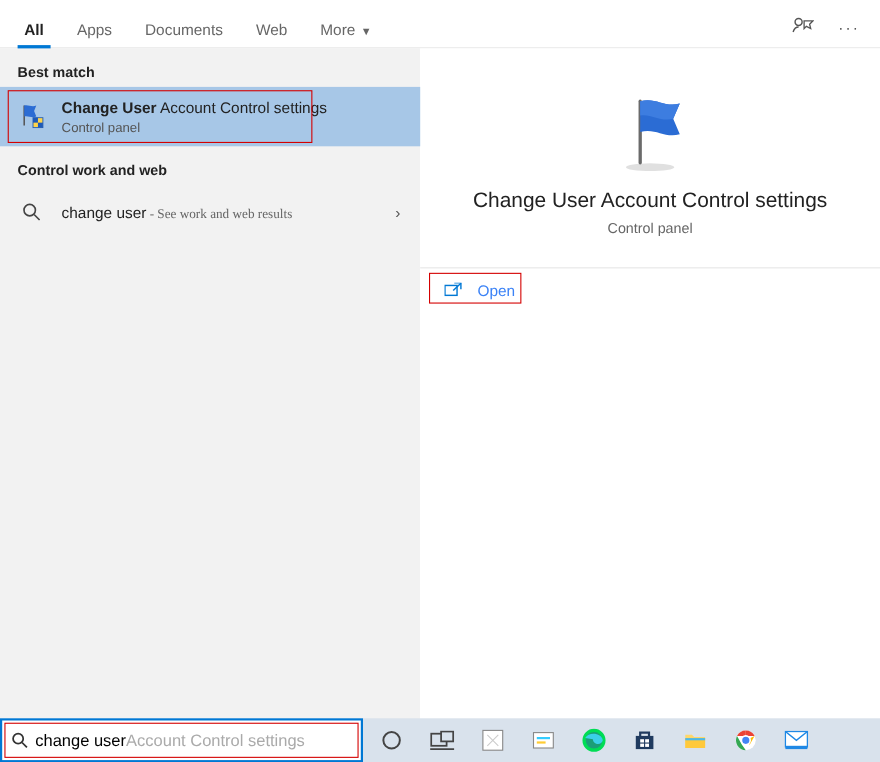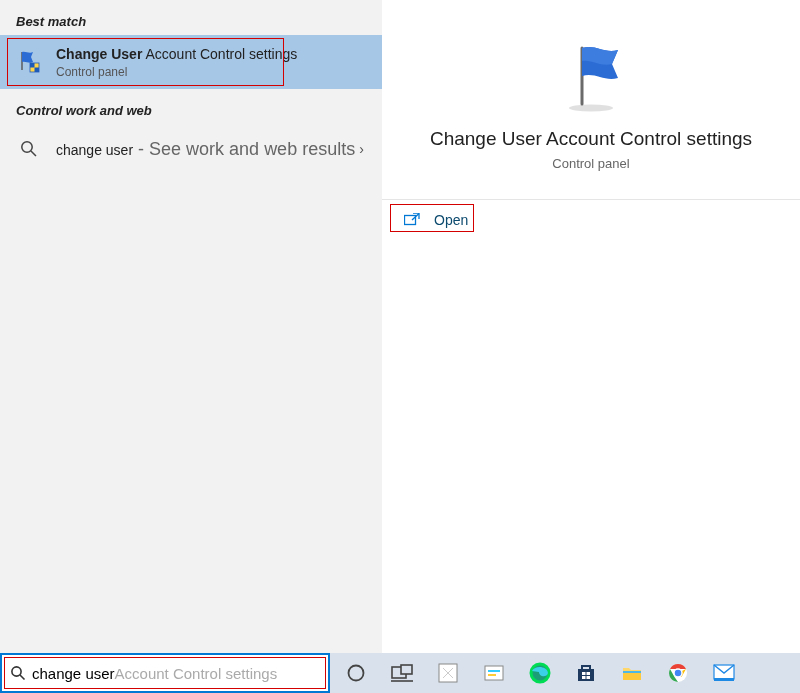--- a/index.html
+++ b/index.html
@@ -13,60 +13,78 @@
   .tab.active::after { content: ""; position: absolute; left: -2px; right: -2px; bottom: -1px; height: 3px; background: #0078d4; }
   .tab .chev { font-size: 10px; margin-left: 2px; }
   .spacer { flex: 1; }
   .hdr-icon { padding-bottom: 10px; color: #555; font-size: 16px; cursor: pointer; }
   
   
   .body { flex: 1; display: flex; min-height: 0; }
   .left { width: 382px; background: #f2f2f2; display: flex; flex-direction: column; }
   .right { flex: 1; background: #fff; display: flex; flex-direction: column; align-items: center; }
   
-  .section-title { font-size: 13px; font-weight: 600; padding: 14px 16px 6px 16px; color: #222; font-style: italic; }
+  .section-title { font-size: 13px; font-weight: 600; padding: 14px 16px 6px 16px; color: #222; }
   
   .result { display: flex; align-items: center; padding: 10px 14px; cursor: pointer; position: relative; }
   .result.selected { background: #a7c7e7; }
   .result .icon { width: 30px; height: 30px; display: flex; align-items: center; justify-content: center; margin-right: 12px; flex-shrink: 0; }
   .result .txt { flex: 1; }
   .result .txt .title { font-size: 14px; line-height: 18px; color: #222; }
   .result .txt .title .bold { font-weight: 700; }
   .result .txt .sub { font-size: 12px; color: #555; margin-top: 2px; }
   .result .chev-right { color: #555; font-size: 14px; padding: 0 4px; }
   .highlight-box { position: absolute; left: 7px; top: 3px; right: 98px; bottom: 3px; border: 1.5px solid #d40000; pointer-events: none; }
   
-  .web-result .sub-inline { color: #666; font-size: 18px; }
+  .web-result .sub-inline { color: #666; font-size: 12px; font-family: Liberation Serif, serif; }
   
   
   .big-icon { margin-top: 38px; margin-bottom: 12px; }
   .detail-title { font-size: 19px; color: #222; text-align: center; padding: 0 20px; }
   .detail-sub { font-size: 13px; color: #666; margin-top: 6px; }
   .divider { height: 1px; width: 100%; background: #e5e5e5; margin-top: 28px; }
-  .open-row { align-self: stretch; display: flex; align-items: center; padding: 12px 22px; font-size: 14px; color: #0c4a6e; cursor: pointer; position: relative; }
+  .open-row { align-self: stretch; display: flex; align-items: center; padding: 12px 22px; font-size: 14px; color: #3b82f6; cursor: pointer; position: relative; }
   .open-row .oicon { color: #0078d4; margin-right: 14px; font-size: 14px; }
   .open-row .hb { position: absolute; left: 8px; top: 4px; width: 84px; height: 28px; border: 1.5px solid #d40000; pointer-events: none; }
   
   
   .taskbar { position: absolute; left: 0; right: 0; bottom: 0; height: 40px; background: #d9e2ec; display: flex; align-items: stretch; }
   .searchbox { width: 330px; background: #fff; border: 2.5px solid #0078d4; margin: 0; display: flex; align-items: center; padding: 0 8px; position: relative; }
   .searchbox .sicon { color: #333; margin-right: 6px; }
   .searchbox .qtext { font-size: 15px; }
   .searchbox .sugg { font-size: 15px; color: #aaa; }
   .searchbox .hb { position: absolute; left: 2px; top: 2px; right: 2px; bottom: 2px; border: 1.5px solid #d40000; pointer-events: none; }
   .tb-icons { flex: 1; display: flex; align-items: center; padding-left: 4px; gap: 2px; }
   .tb-btn { width: 44px; height: 40px; display: flex; align-items: center; justify-content: center; cursor: pointer; }
 
   svg { display: block; }
 </style>
 </head>
 <body>
 
 <div class="window">
 
+  <div class="tabs">
+    <div class="tab active">All</div>
+    <div class="tab">Apps</div>
+    <div class="tab">Documents</div>
+    <div class="tab">Web</div>
+    <div class="tab">
+      <span>More</span><span class="chev"> ▼</span>
+    </div>
+    <div class="spacer"></div>
+    <div class="hdr-icon">
+      <svg width="20" height="18" viewBox="0 0 20 18">
+          <circle cx="6" cy="5" r="3.2" fill="none" stroke="#555" stroke-width="1.3"></circle>
+          <path d="M1 14c1-3 3-4.5 5-4.5" fill="none" stroke="#555" stroke-width="1.3"></path>
+          <path d="M11 4h8l-3 3 1 4-4-2-2 2z" fill="none" stroke="#555" stroke-width="1.2"></path>
+        </svg>
+    </div>
+    <div class="hdr-icon" style="letter-spacing:2px;font-size:14px;">···</div>
+  </div>
 
   <div class="body">
 
     <div class="left">
       <div class="section-title">Best match</div>
       <div class="result selected">
         <div class="highlight-box"></div>
         <div class="icon">
           <svg width="26" height="26" viewBox="0 0 26 26">
               <path d="M6 3v18" stroke="#555" stroke-width="1.4"></path>

